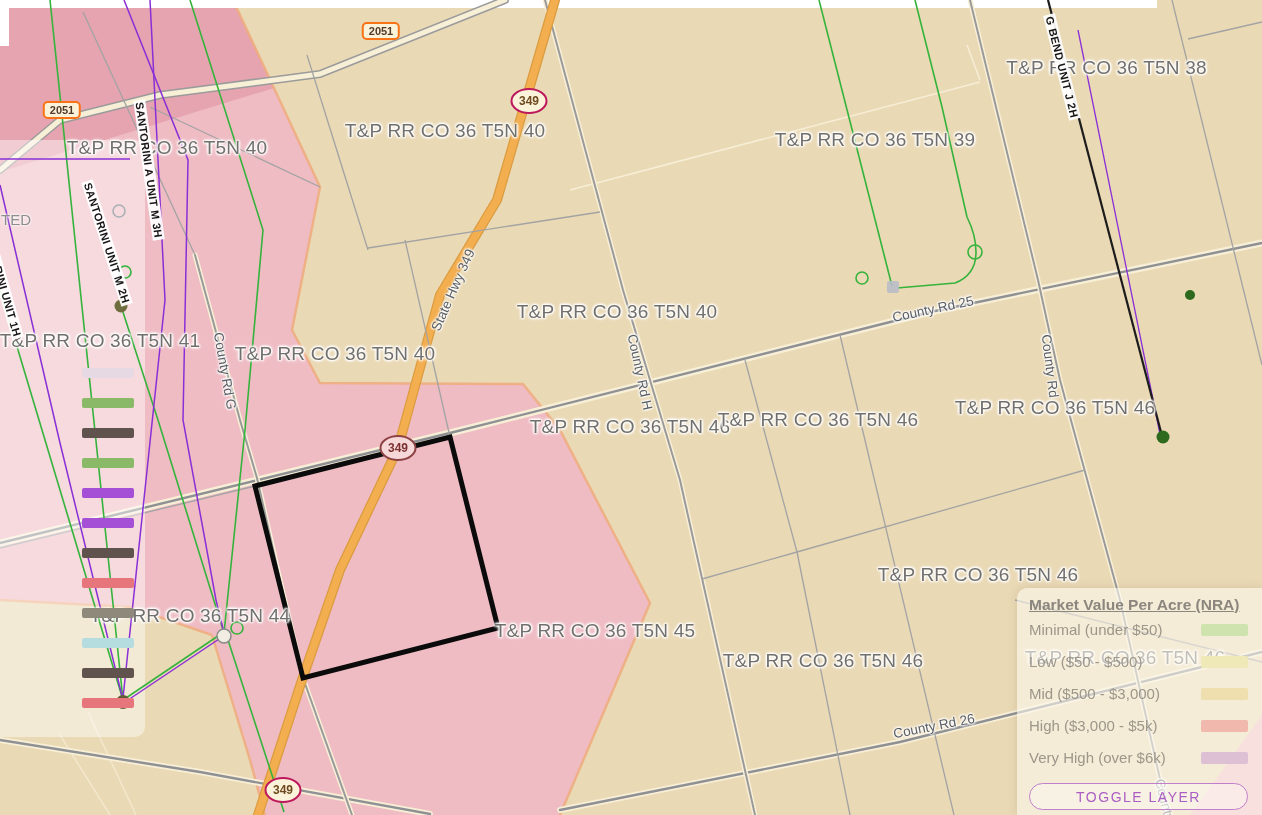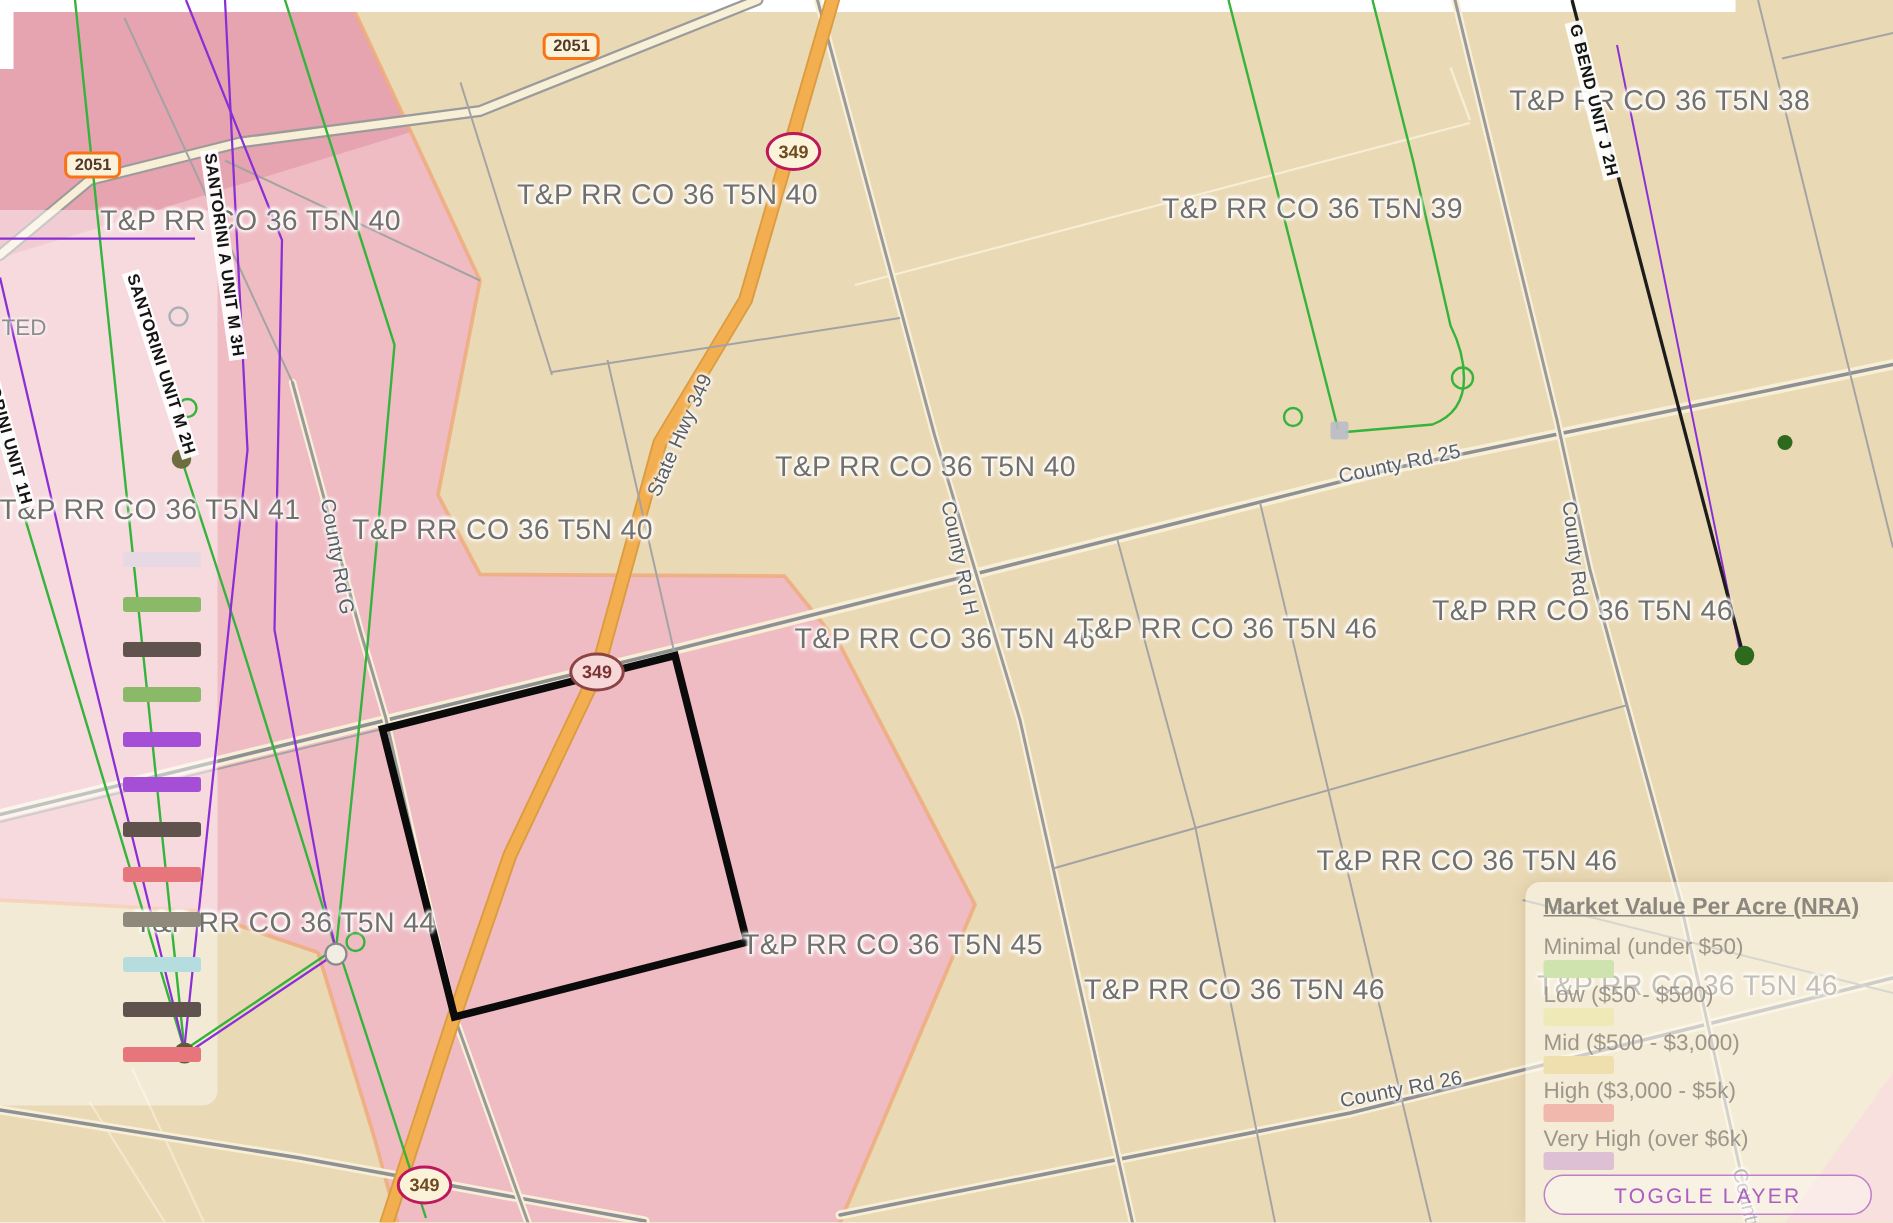--- a/index.html
+++ b/index.html
@@ -19,21 +19,21 @@
   .rshield{border:2px solid #f97316;border-radius:5px;font-size:11px;color:#53392b;
     padding:0 5px;height:18px;}
   .eshield{border:2px solid #be185d;border-radius:50%;width:37px;height:26px;font-size:12px;color:#6e4a1e;}
   .pinkish{background:#f6d8d8;border-color:#8d4343;color:#7c3030;}
   .lswatch{position:absolute;width:52px;height:10px;border-radius:2px;}
   #legend{position:absolute;left:1017px;top:588px;width:245px;height:227px;box-sizing:border-box;
     background:rgba(253,249,240,.58);border-radius:10px 0 0 0;padding:8px 14px 8px 12px;
     box-shadow:0 0 10px rgba(120,100,70,.18);font-size:15px;color:#9d968a;}
   .legend-title{font-weight:bold;text-decoration:underline;color:#8b867e;font-size:15.5px;
     margin-bottom:9px;white-space:nowrap;}
-  .legend-row{display:flex;align-items:flex-start;margin-bottom:19px;height:13px;flex-direction:column;}
+  .legend-row{display:flex;align-items:center;margin-bottom:19px;height:13px;}
   .legend-label{flex:1;white-space:nowrap;}
   .legend-swatch{width:47px;height:12px;border-radius:2px;flex:0 0 auto;}
   #toggle-btn{display:block;width:100%;height:27px;border:1px solid #bf7fcb;border-radius:14px;
     background:rgba(255,255,255,.35);color:#ac5ec3;font-size:14px;letter-spacing:1.5px;
     text-align:center;line-height:25px;cursor:pointer;font-family:"Liberation Sans",sans-serif;}
 </style>
 </head>
 <body>
 
 <div id="app">

